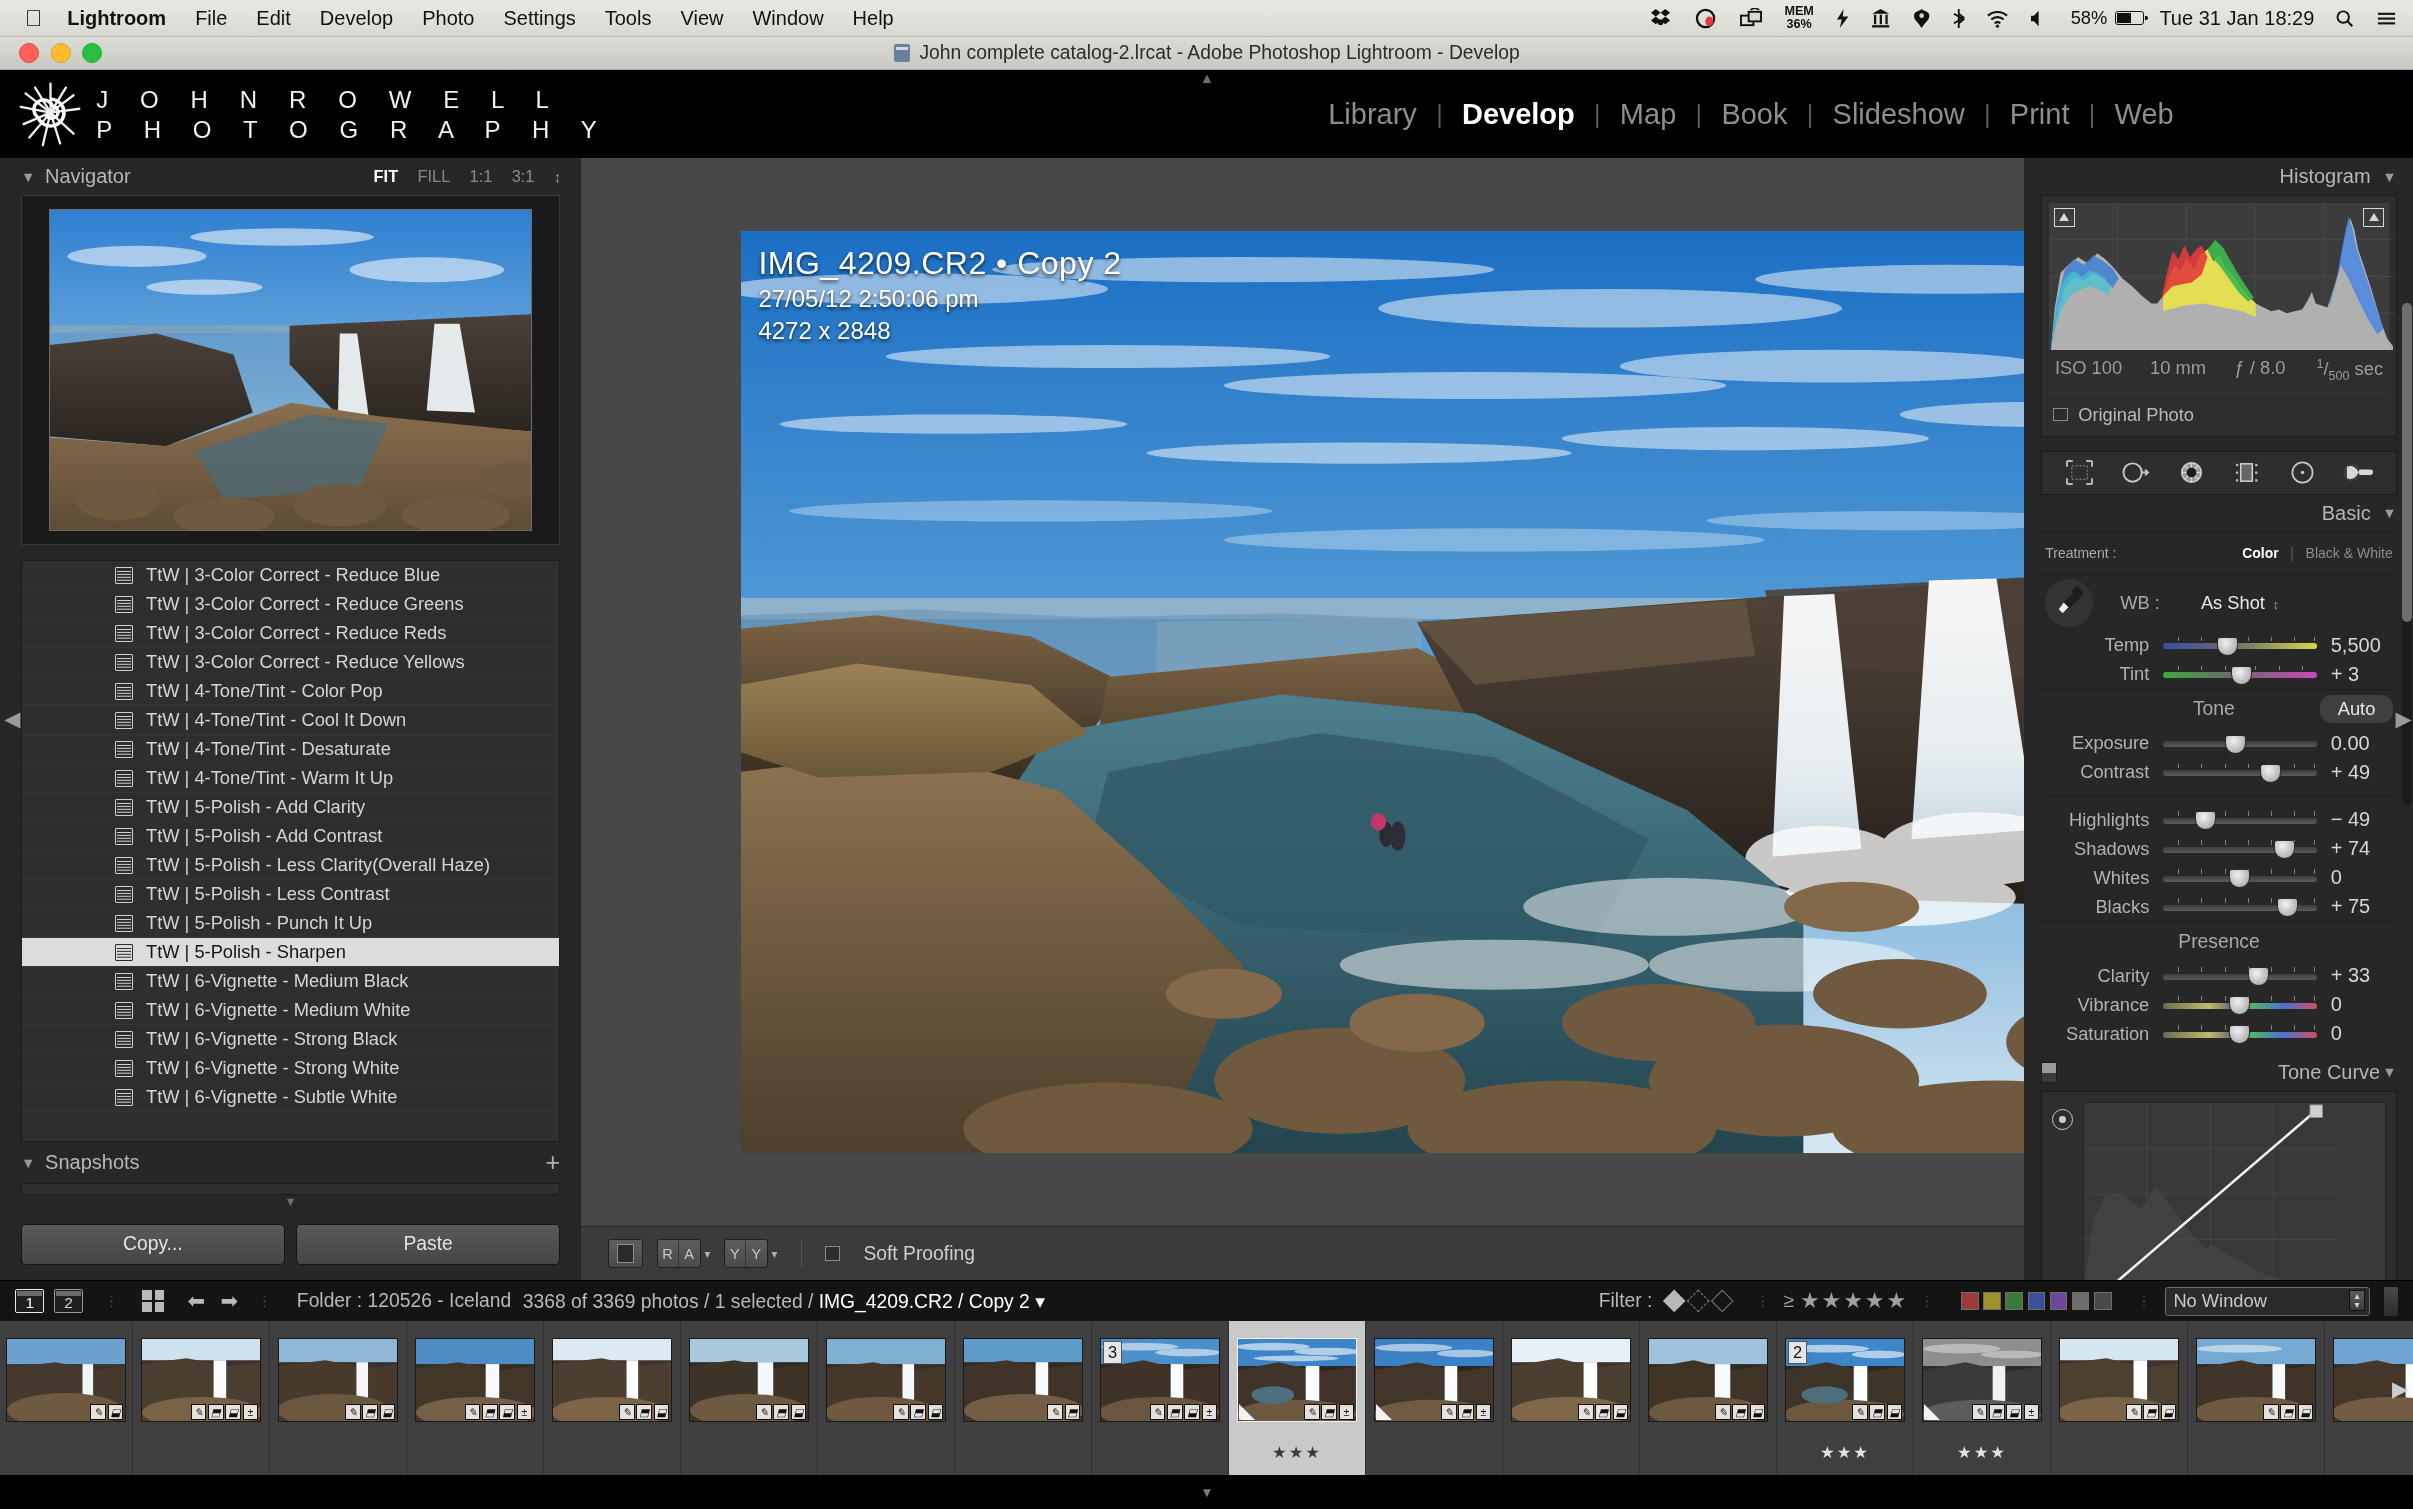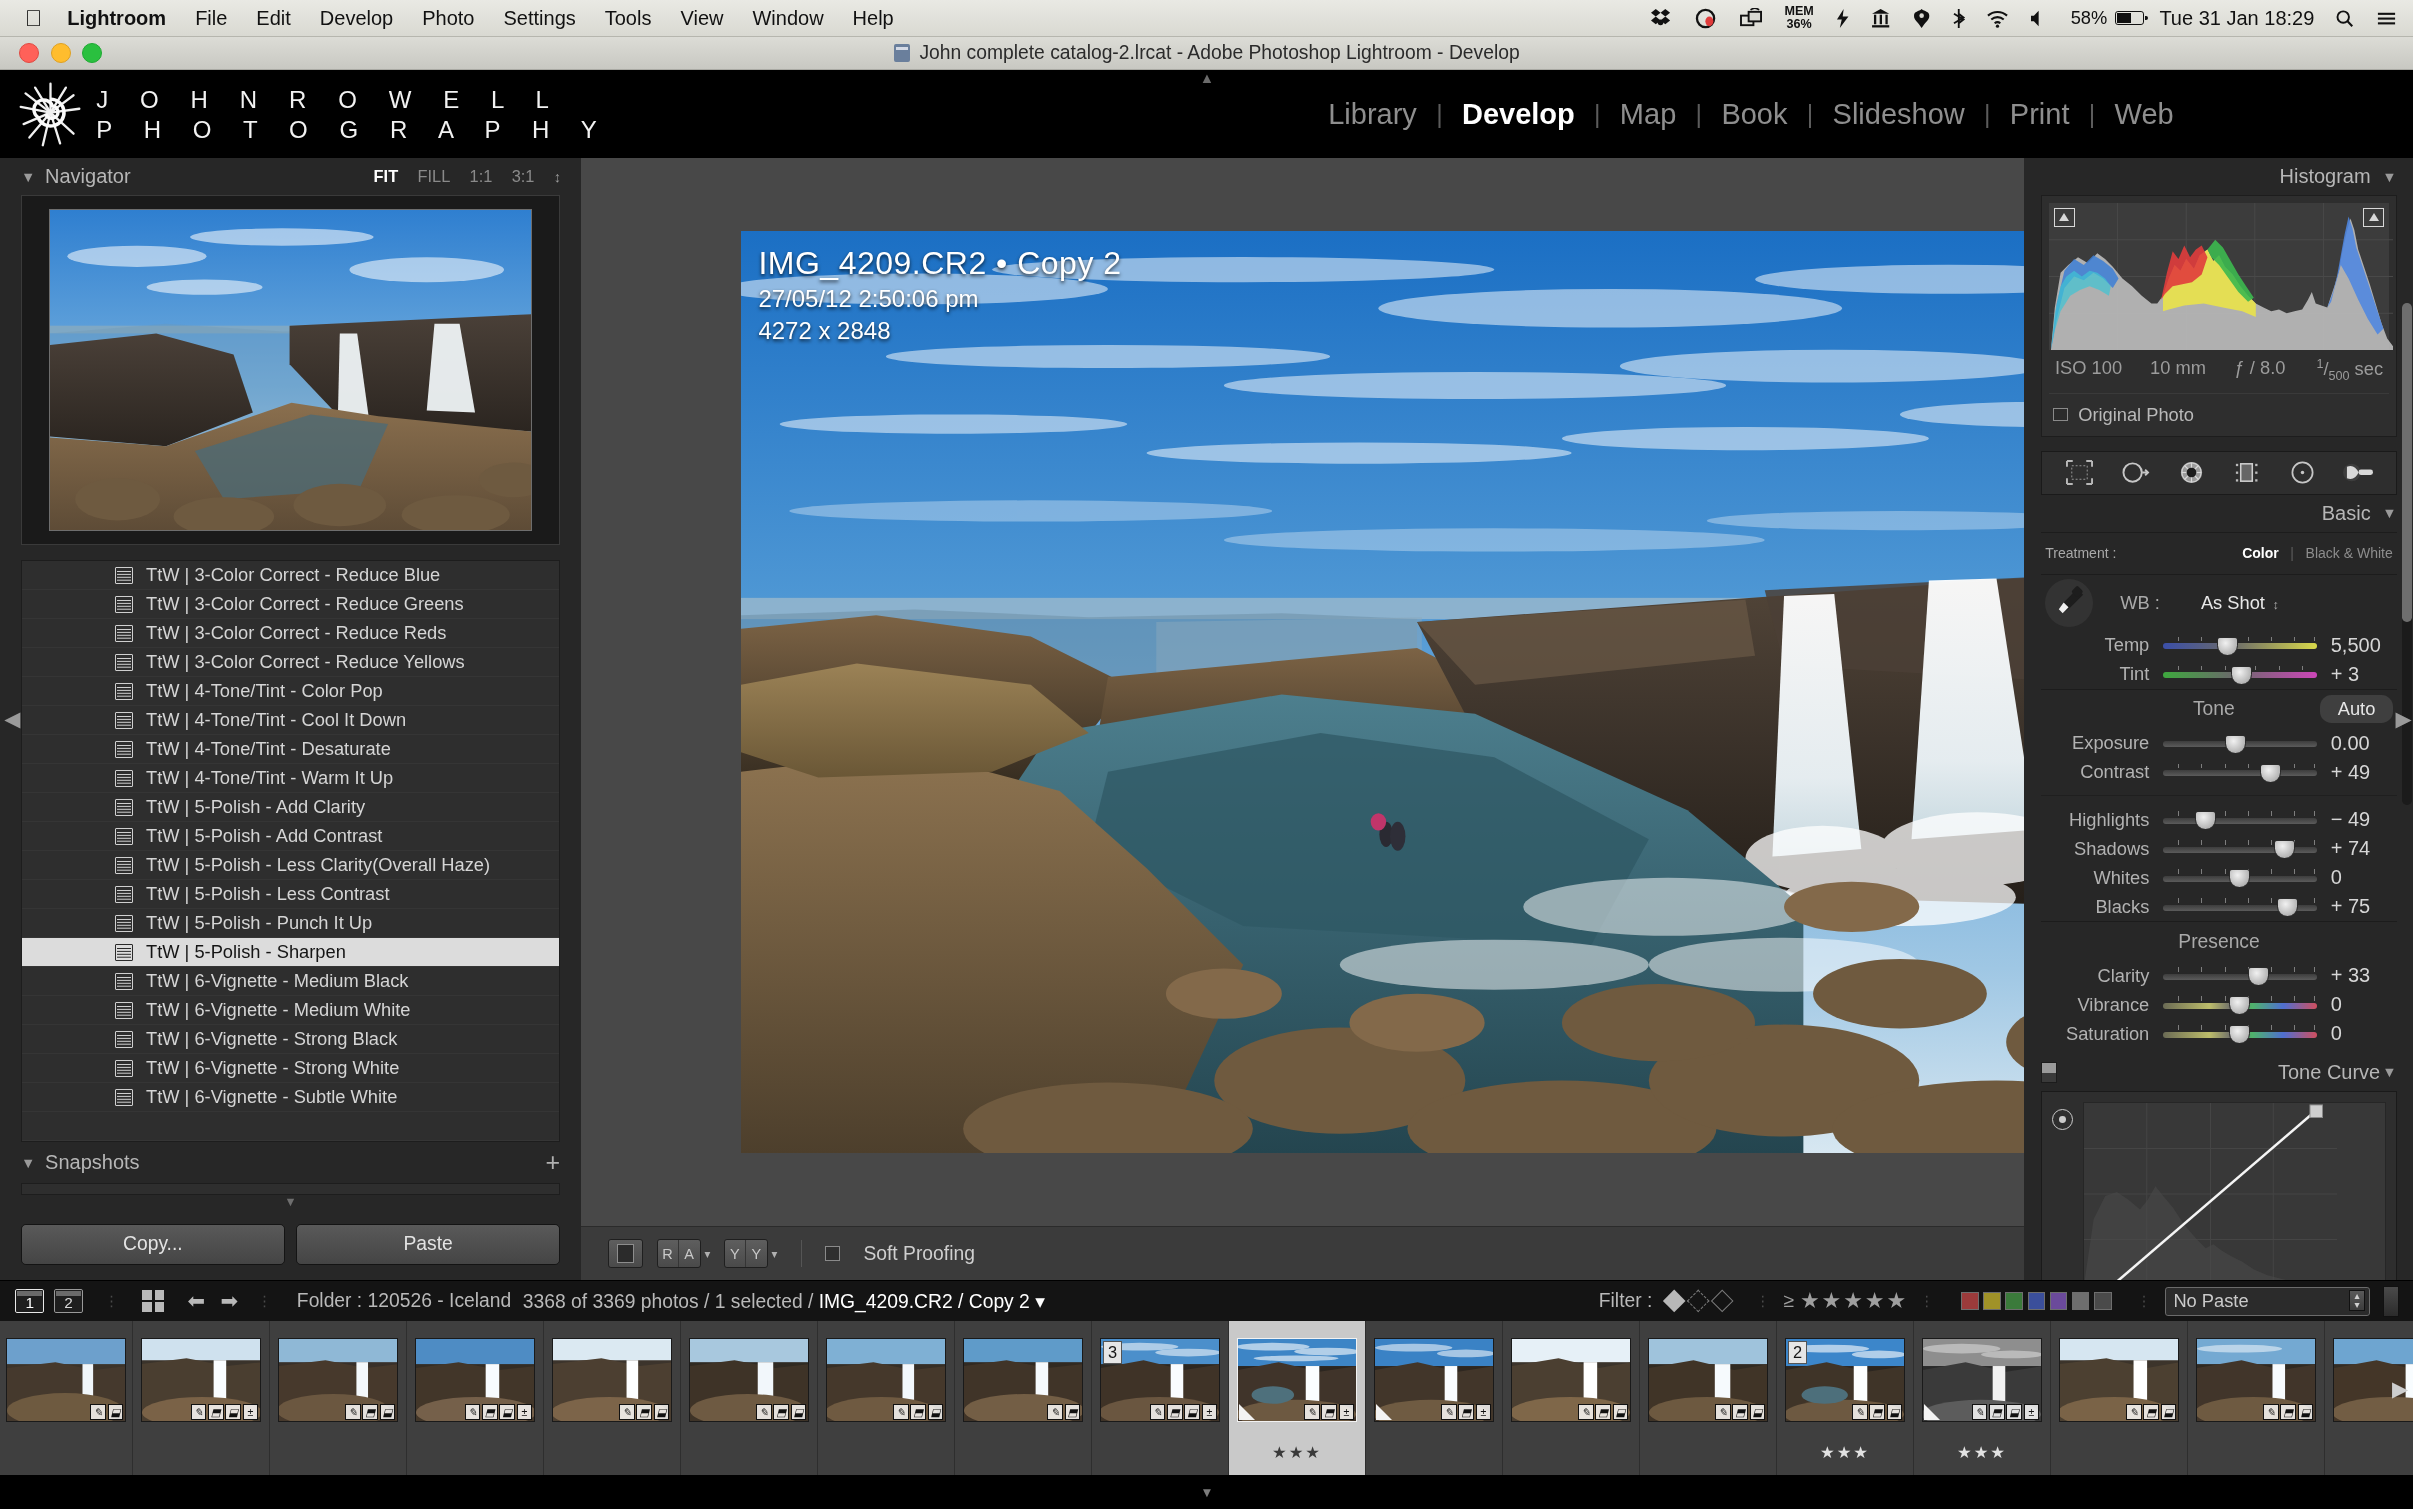--- a/index.html
+++ b/index.html
@@ -1248,21 +1248,21 @@
         <i style="background:#9b3b3b"></i>
         <i style="background:#a09228"></i>
         <i style="background:#3b7a3b"></i>
         <i style="background:#3b4f9b"></i>
         <i style="background:#6b4a9b"></i>
         <i style="background:#6e6e6e"></i>
         <i style="background:#4a4a4a"></i>
       </span>
       <span class="dotsep">⋮</span>
       <span class="filtersel">
-        <span>No Paste</span>
+        <span>No Window</span>
         <span class="spin">
             <span>▲</span>
             <span>▼</span>
           </span>
       </span>
       <span class="fsswitch"></span>
     </span>
   </div>
 
   <div class="filmstrip">

